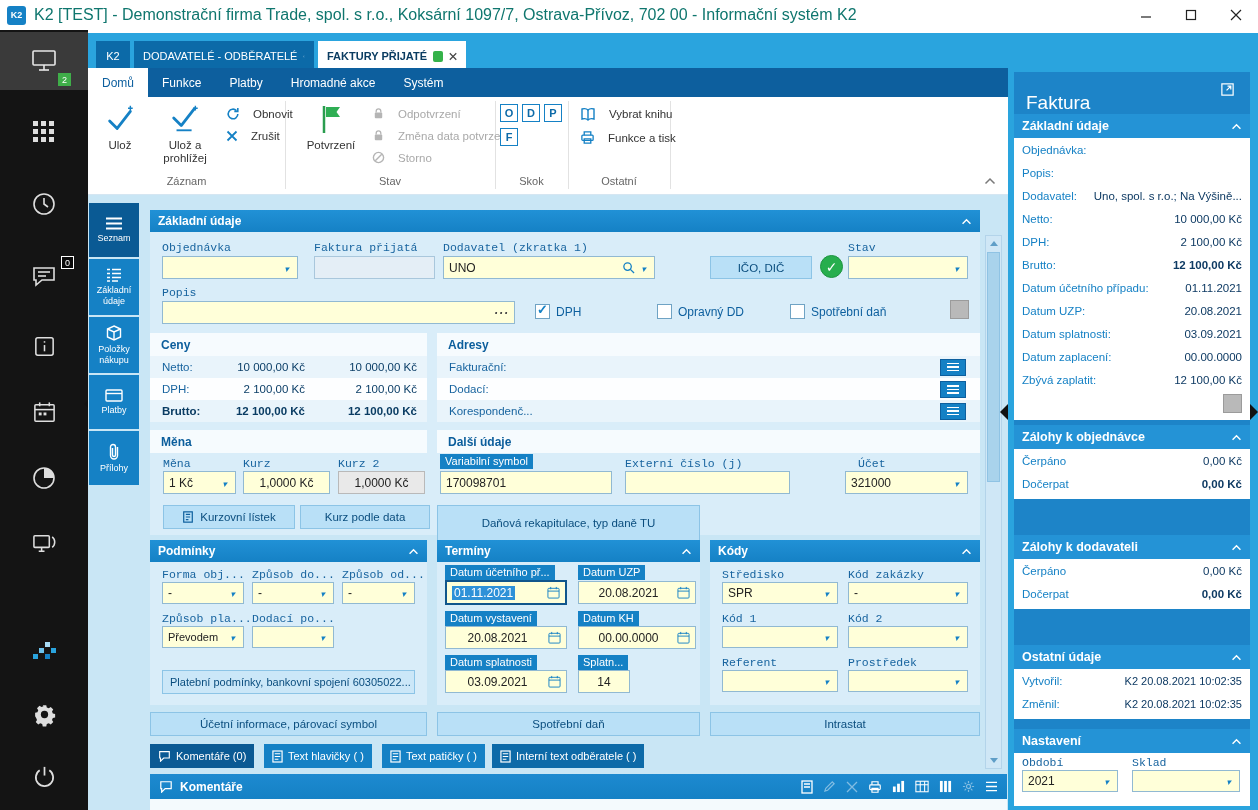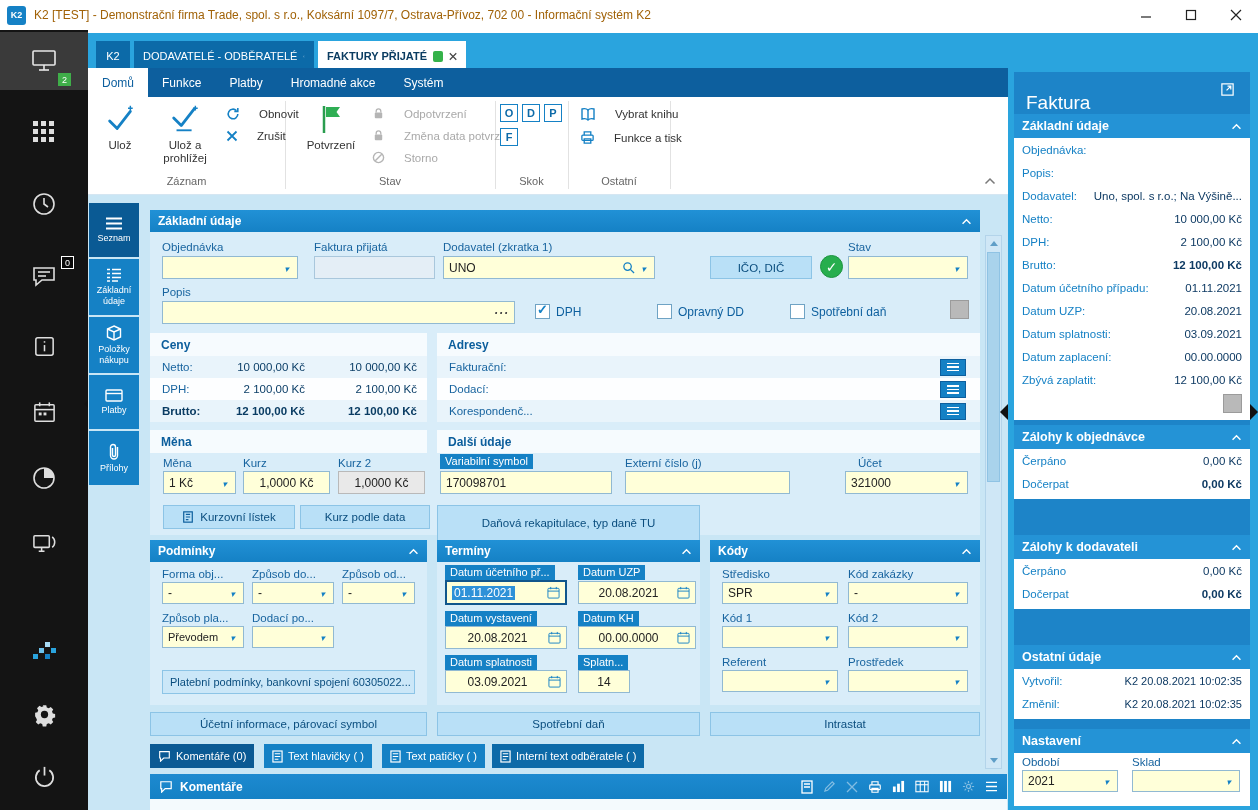--- a/index.html
+++ b/index.html
@@ -5,21 +5,21 @@
 *{margin:0;padding:0;box-sizing:border-box;}
 html,body{background:#e8e8e8;}
 .app{position:relative;width:1258px;height:810px;background:#fff;overflow:hidden;
      font-family:"Liberation Sans",sans-serif;font-size:12px;-webkit-font-smoothing:antialiased;}
 
 
 .titlebar{position:absolute;left:0;top:0;width:1258px;height:30px;background:#fff;display:flex;align-items:center;}
 .k2logo{width:19px;height:19px;margin:0 8px 0 7px;background:#1581c5;border-radius:3px;color:#fff;
         display:flex;align-items:center;justify-content:center;font-size:9px;font-weight:bold;}
 .k2logo::after{content:"K2";}
-.title-text{font-size:12px;color:#a16207;white-space:nowrap;}
+.title-text{font-size:16px;color:#0f766e;white-space:nowrap;}
 .winbtns{margin-left:auto;display:flex;height:30px;}
 .winbtn{width:45px;height:30px;display:flex;align-items:center;justify-content:center;}
 
 
 .sidebar{position:absolute;left:0;top:30px;width:88px;height:780px;background:#141414;}
 .stile{position:absolute;left:0;width:88px;height:44px;display:flex;align-items:center;justify-content:center;}
 .stile.active{height:58px;background:#3a3a3a;}
 .sbadge{position:absolute;right:17px;bottom:4px;min-width:13px;height:13px;background:#3fae49;color:#fff;
         font-size:9px;display:flex;align-items:center;justify-content:center;padding:0 2px;}
 .sbadge.dark{background:#0a0a0a;border:1px solid #fff;right:14px;bottom:auto;top:2px;}
@@ -36,42 +36,42 @@
 .rmenu{position:absolute;left:88px;top:68px;width:920px;height:29px;background:#0d5f9e;display:flex;align-items:stretch;}
 .rmi{display:flex;align-items:center;padding:0 14px;color:#fff;font-size:12px;}
 .rmi.active{background:#fff;color:#0d5f9e;}
 
 
 .ribbon{position:absolute;left:88px;top:97px;width:920px;height:98px;background:#fff;border-bottom:1px solid #d5e6f2;}
 .rsep{position:absolute;top:4px;height:88px;width:1px;background:#e2e2e2;}
 .rgrp{position:absolute;top:78px;font-size:11px;color:#666;text-align:center;}
 .rbig{position:absolute;display:flex;flex-direction:column;align-items:center;gap:3px;
       font-size:11.5px;color:#333;text-align:center;line-height:1.15;}
-.rsmall{position:absolute;display:flex;align-items:center;gap:19px;font-size:11.5px;color:#333;white-space:nowrap;}
+.rsmall{position:absolute;display:flex;align-items:center;gap:13px;font-size:11.5px;color:#333;white-space:nowrap;}
 .rsmall.rdis{color:#a9a9a9;}
 .skbox{position:absolute;width:18px;height:18px;border:1px solid #1581c5;background:#fff;color:#0d6aa8;
        font-weight:bold;font-size:11px;display:flex;align-items:center;justify-content:center;}
 
 
 .main{position:absolute;left:88px;top:195px;width:920px;height:615px;background:#c9e6f5;}
 
 
 .vnav-item{position:absolute;left:1px;width:50px;background:#1581c5;color:#fff;display:flex;flex-direction:column;
            align-items:center;justify-content:center;gap:3px;text-align:center;font-size:9px;line-height:1.15;padding:2px;}
 .vnav-item.first{background:#0a5a94;}
 
 
 .form{position:absolute;left:62px;top:15px;width:830px;height:560px;}
 .sechdr{position:absolute;height:22px;background:linear-gradient(#2191d6,#1581c5);color:#fff;font-weight:bold;
         font-size:12px;display:flex;align-items:center;padding:0 8px;}
 .sechdr .chev{margin-left:auto;}
 .secbody{position:absolute;background:#d9edf9;}
 .subhdr{position:absolute;height:23px;background:#f6fbfe;color:#0c5e9c;font-weight:bold;font-size:12px;
         display:flex;align-items:center;padding:0 11px;}
-.lbl{position:absolute;color:#18649f;font-size:11.5px;white-space:nowrap;}
+.lbl{position:absolute;color:#18649f;font-size:11.5px;white-space:nowrap;font-family:Liberation Mono, monospace;}
 .chip{position:absolute;background:#1581c5;color:#fff;font-size:11px;padding:1px 5px 2px 5px;white-space:nowrap;}
 .fld{position:absolute;background:#ffffd9;border:1px solid #91b9d2;height:23px;display:flex;align-items:center;
      padding:0 5px;font-size:12px;color:#222;}
 .fld .v{flex:1;white-space:nowrap;overflow:hidden;}
 .fld.r .v{text-align:center;}
 .fld.gray{background:#e9e9e9;border-color:#b9b9b9;}
 .fld.blank{background:#e4eef6;border-color:#a9c7dc;}
 .fld.focus{border:2px solid #11568c;}
 .fld .sel{background:#2e91d8;color:#fff;padding:0 2px;white-space:nowrap;}
 .ddg{width:11px;text-align:center;flex:none;}

